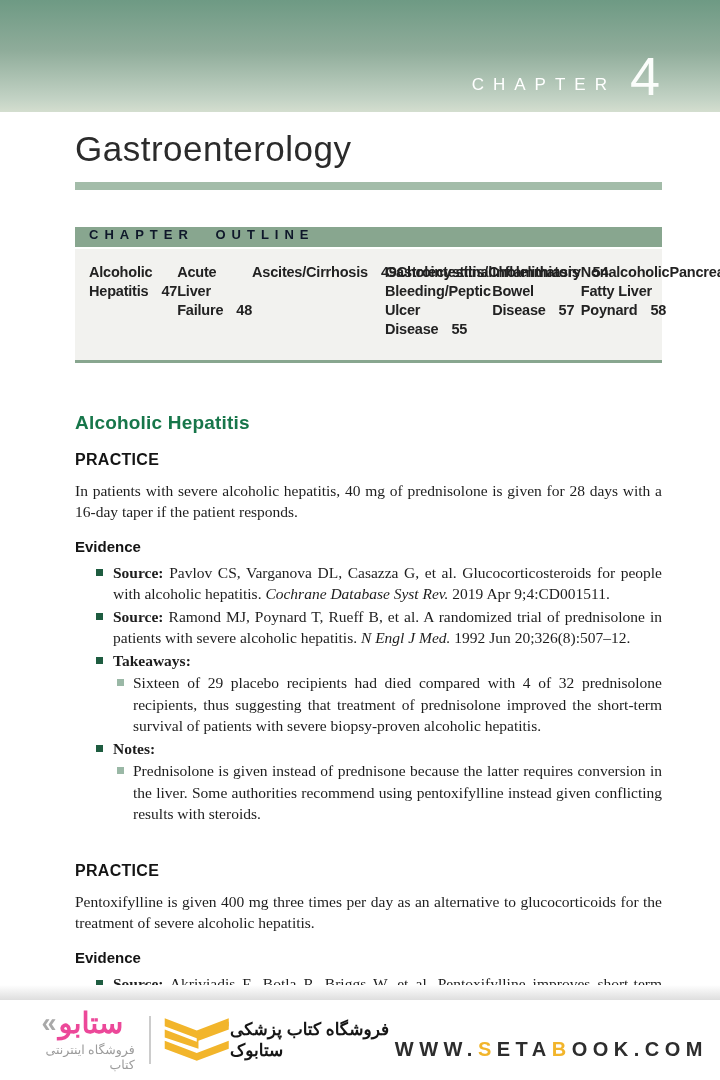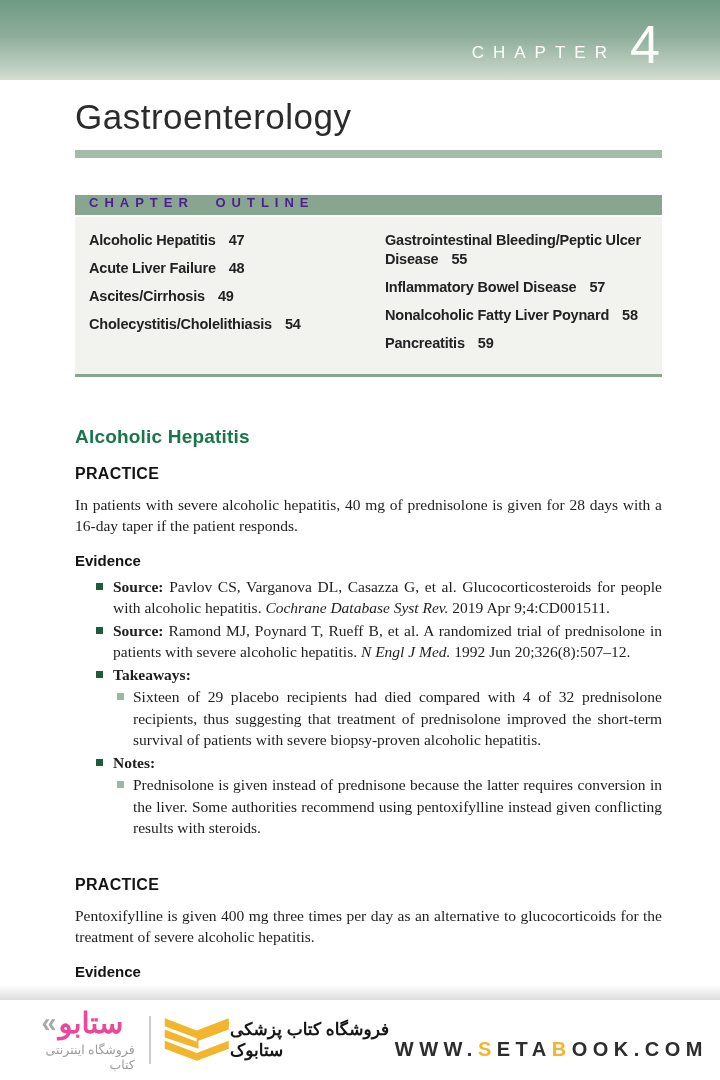--- a/index.html
+++ b/index.html
@@ -9,21 +9,21 @@
     width:720px; height:1080px;
     background:#ffffff;
     overflow:hidden;
     font-family:"Liberation Sans", sans-serif;
     color:#1c1c1c;
   }
 
   
   .banner {
     position:relative;
-    width:720px; height:80px;
+    width:720px; height:112px;
     background:linear-gradient(to bottom, #6e9a84 0%, #8fac9a 45%, #c2d2c4 88%, #d4decf 100%);
   }
   .chapter-line {
     position:absolute; right:60px; bottom:10px;
     display:flex; align-items:flex-end; gap:14px;
   }
   .chapter-word {
     color:#ffffff; font-size:17px; font-weight:400;
     letter-spacing:9px; line-height:1; padding-bottom:9px;
   }
@@ -37,32 +37,32 @@
   .page-title {
     margin-top:18px;
     font-size:35px; font-weight:300; letter-spacing:0.5px;
     color:#2b2b2b; line-height:1.1;
   }
   .title-rule { margin-top:13px; height:8px; background:#a3bca9; }
 
   
   .outline-box { margin-top:37px; }
   .outline-header {
-    background:#88a68f; color:#4c1d95;
+    background:#88a68f; color:#0f172a;
     font-size:13px; font-weight:bold; letter-spacing:6px; word-spacing:12px;
     padding:1px 0 5px 14px; line-height:1.1;
   }
   .outline-body {
     margin-top:2px;
     background:#f2f2ef;
     border-bottom:3px solid #88a68f;
     display:flex;
     padding:14px 10px 12px 14px;
   }
-  .outline-col { display:flex; flex-direction:column; }
+  .outline-col { display:flex; }
   .outline-col.left  { width:296px; }
   .outline-col.right { flex:1; }
   .outline-item {
     font-size:14.5px; font-weight:bold; color:#222;
     line-height:19px; margin-bottom:9px; letter-spacing:-0.2px;
   }
   .outline-item .pg { margin-left:13px; }
 
   
   .section-heading {

